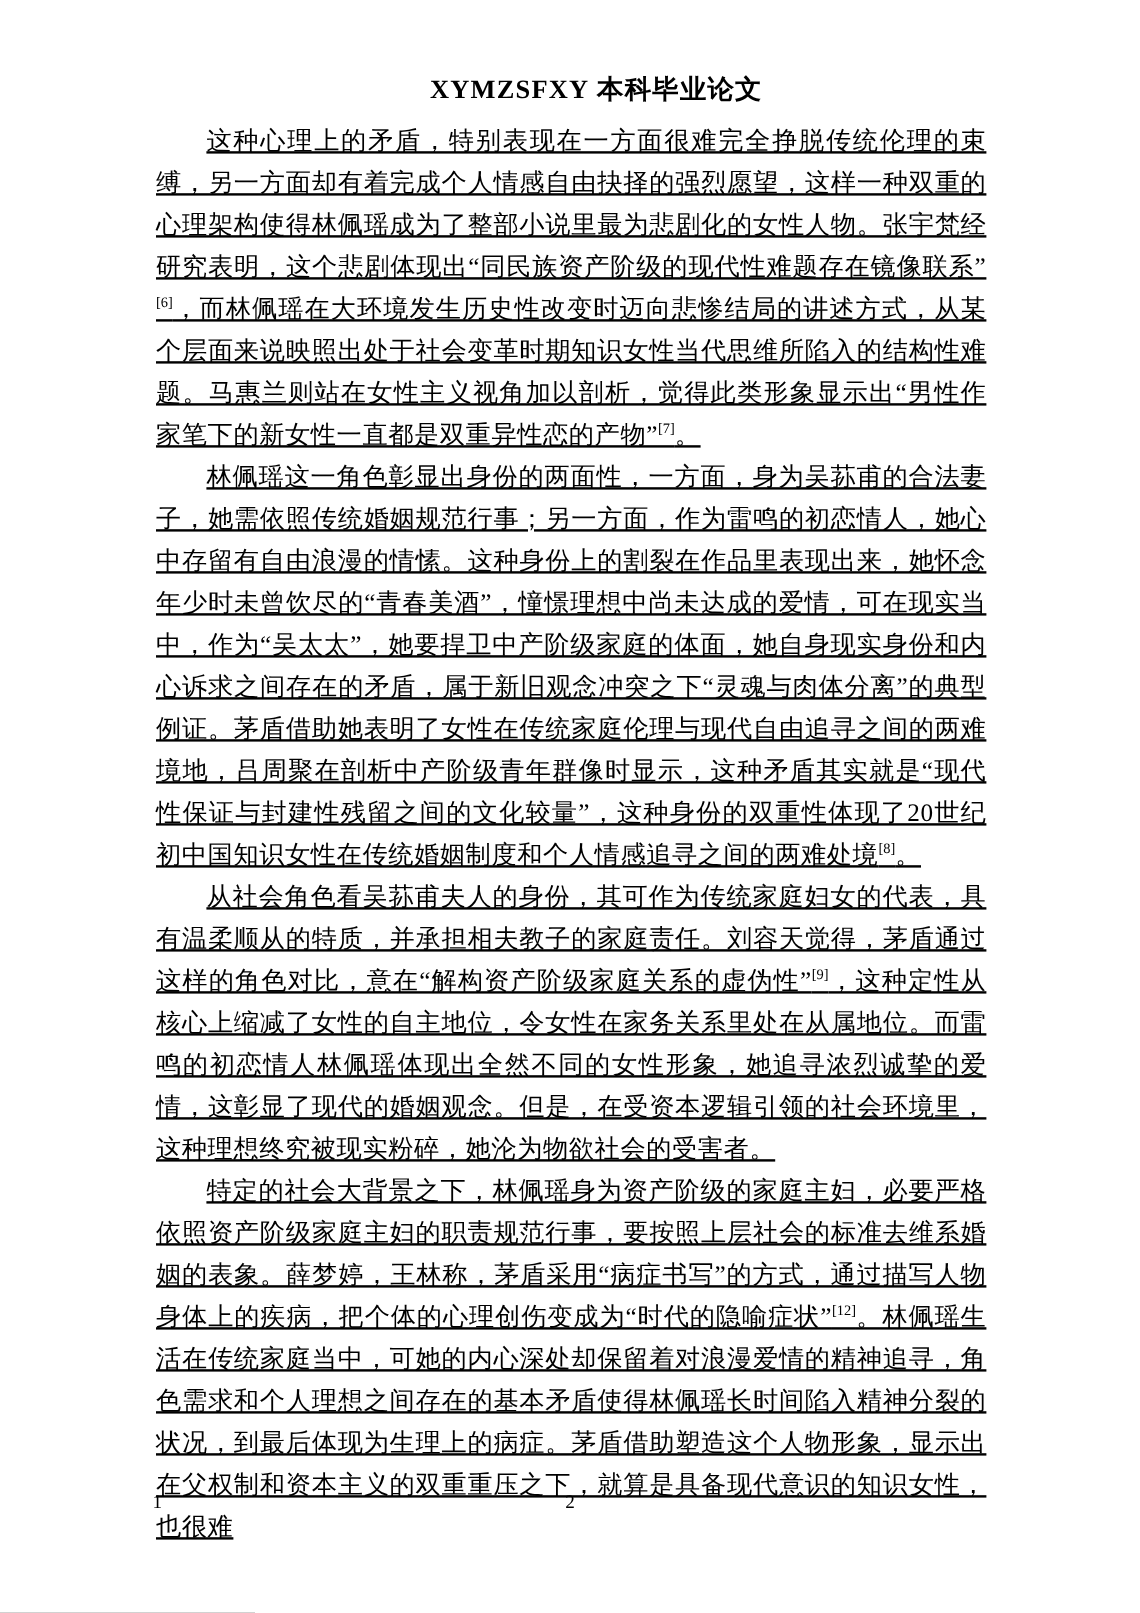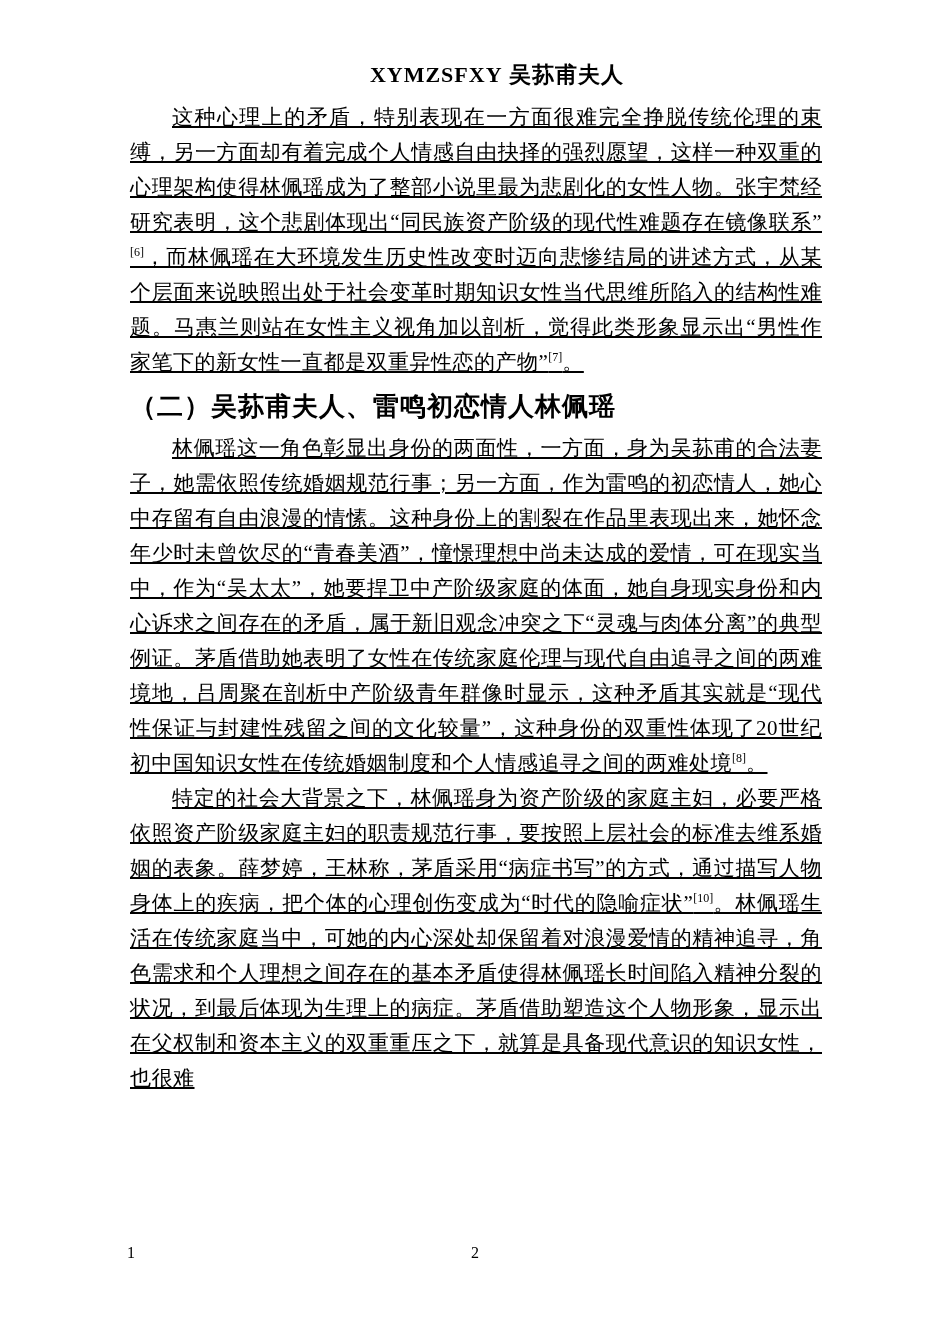--- a/index.html
+++ b/index.html
@@ -92,29 +92,29 @@
     top: 0;
   }
 </style>
 </head>
 <body>
 
 <div class="page">
 
   <div class="doc-header">
     <span class="latin-part">XYMZSFXY</span>
-    <span class="cjk-part">吴荪甫夫人</span>
+    <span class="cjk-part">本科毕业论文</span>
   </div>
 
   <div class="doc-body">
 
       <p class="doc-para indent">这种心理上的矛盾，特别表现在一方面很难完全挣脱传统伦理的束缚，另一方面却有着完成个人情感自由抉择的强烈愿望，这样一种双重的心理架构使得林佩瑶成为了整部小说里最为悲剧化的女性人物。张宇梵经研究表明，这个悲剧体现出“同民族资产阶级的现代性难题存在镜像联系”<sup>[6]</sup>，而林佩瑶在大环境发生历史性改变时迈向悲惨结局的讲述方式，从某个层面来说映照出处于社会变革时期知识女性当代思维所陷入的结构性难题。马惠兰则站在女性主义视角加以剖析，觉得此类形象显示出“男性作家笔下的新女性一直都是双重异性恋的产物”<sup>[7]</sup>。</p>
-      <h2 class="doc-heading">（二）吴荪甫夫人、雷鸣初恋情人林佩瑶</h2>
       <p class="doc-para indent">林佩瑶这一角色彰显出身份的两面性，一方面，身为吴荪甫的合法妻子，她需依照传统婚姻规范行事；另一方面，作为雷鸣的初恋情人，她心中存留有自由浪漫的情愫。这种身份上的割裂在作品里表现出来，她怀念年少时未曾饮尽的“青春美酒”，憧憬理想中尚未达成的爱情，可在现实当中，作为“吴太太”，她要捍卫中产阶级家庭的体面，她自身现实身份和内心诉求之间存在的矛盾，属于新旧观念冲突之下“灵魂与肉体分离”的典型例证。茅盾借助她表明了女性在传统家庭伦理与现代自由追寻之间的两难境地，吕周聚在剖析中产阶级青年群像时显示，这种矛盾其实就是“现代性保证与封建性残留之间的文化较量”，这种身份的双重性体现了20世纪初中国知识女性在传统婚姻制度和个人情感追寻之间的两难处境<sup>[8]</sup>。</p>
-      <p class="doc-para indent">特定的社会大背景之下，林佩瑶身为资产阶级的家庭主妇，必要严格依照资产阶级家庭主妇的职责规范行事，要按照上层社会的标准去维系婚姻的表象。薛梦婷，王林称，茅盾采用“病症书写”的方式，通过描写人物身体上的疾病，把个体的心理创伤变成为“时代的隐喻症状”<sup>[10]</sup>。林佩瑶生活在传统家庭当中，可她的内心深处却保留着对浪漫爱情的精神追寻，角色需求和个人理想之间存在的基本矛盾使得林佩瑶长时间陷入精神分裂的状况，到最后体现为生理上的病症。茅盾借助塑造这个人物形象，显示出在父权制和资本主义的双重重压之下，就算是具备现代意识的知识女性，也很难</p>
+      <p class="doc-para indent">从社会角色看吴荪甫夫人的身份，其可作为传统家庭妇女的代表，具有温柔顺从的特质，并承担相夫教子的家庭责任。刘容天觉得，茅盾通过这样的角色对比，意在“解构资产阶级家庭关系的虚伪性”<sup>[9]</sup>，这种定性从核心上缩减了女性的自主地位，令女性在家务关系里处在从属地位。而雷鸣的初恋情人林佩瑶体现出全然不同的女性形象，她追寻浓烈诚挚的爱情，这彰显了现代的婚姻观念。但是，在受资本逻辑引领的社会环境里，这种理想终究被现实粉碎，她沦为物欲社会的受害者。</p>
+      <p class="doc-para indent">特定的社会大背景之下，林佩瑶身为资产阶级的家庭主妇，必要严格依照资产阶级家庭主妇的职责规范行事，要按照上层社会的标准去维系婚姻的表象。薛梦婷，王林称，茅盾采用“病症书写”的方式，通过描写人物身体上的疾病，把个体的心理创伤变成为“时代的隐喻症状”<sup>[12]</sup>。林佩瑶生活在传统家庭当中，可她的内心深处却保留着对浪漫爱情的精神追寻，角色需求和个人理想之间存在的基本矛盾使得林佩瑶长时间陷入精神分裂的状况，到最后体现为生理上的病症。茅盾借助塑造这个人物形象，显示出在父权制和资本主义的双重重压之下，就算是具备现代意识的知识女性，也很难</p>
     </div>
 
   <div class="doc-footer">
     <span class="footer-left-number">1</span>
     <span class="footer-center-number">2</span>
   </div>
 
 </div>
 
 </body></html>

